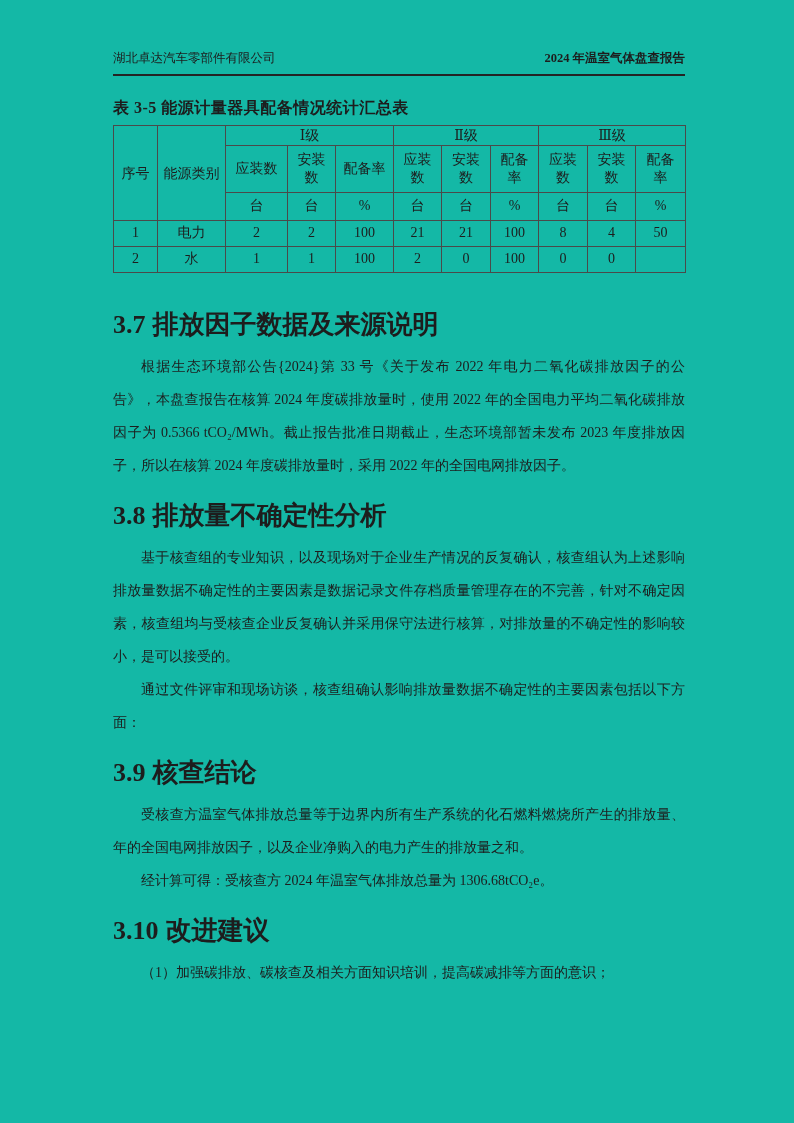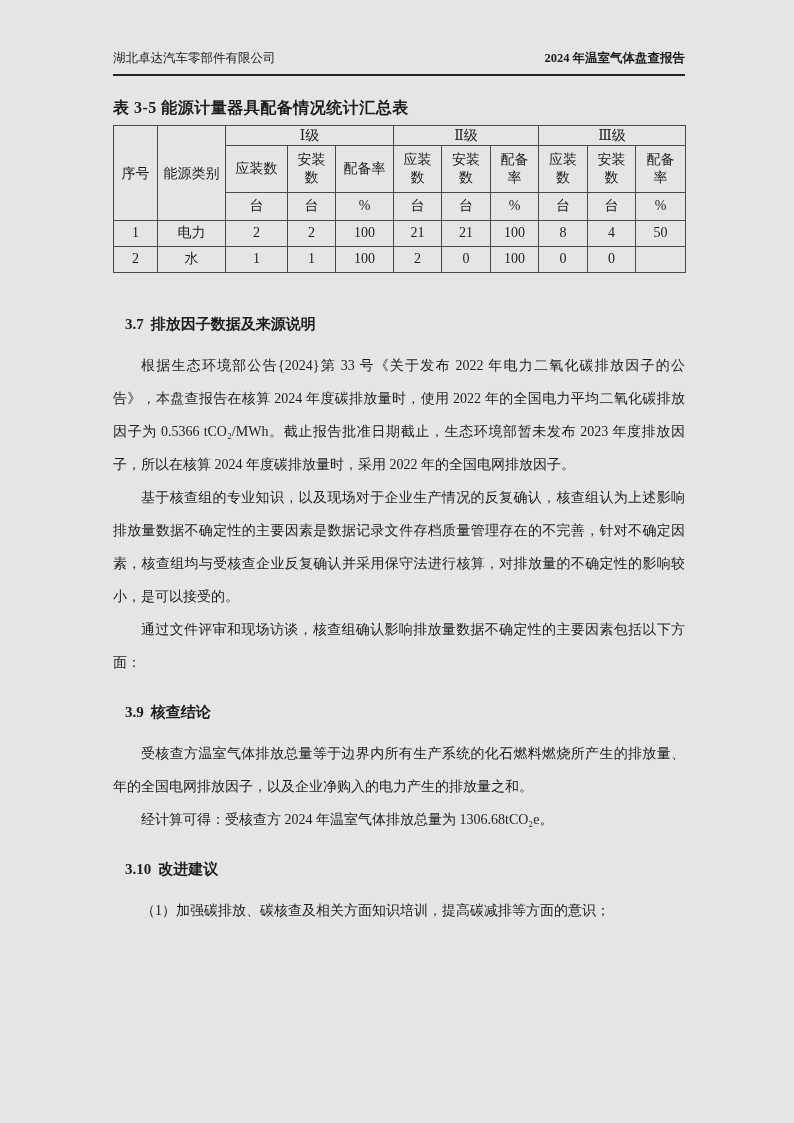--- a/index.html
+++ b/index.html
@@ -1,20 +1,20 @@
 <!DOCTYPE html>
 <html><head>
 <meta charset="utf-8">
 <style>
   html,body { margin:0; padding:0; background:#ffffff; }
   .page {
     position:relative;
     width:794px; height:1123px;
     margin:0 auto;
-    background:#e5e5e5;
+    background:#14b8a6;
     box-sizing:border-box;
     padding:50px 109px 0 113px;
     font-family:"Liberation Serif","DejaVu Serif",serif;
     color:#1d1d1d;
     overflow:hidden;
   }
   
   .doc-header {
     display:flex; justify-content:space-between; align-items:flex-end;
     font-size:12.5px; line-height:17px;
@@ -45,22 +45,22 @@
     line-height:1.3;
     overflow:hidden;
   }
   tr.r1 td { height:17px; line-height:15px; }
   tr.r2 td { height:44px; }
   tr.r3 td { height:25px; }
   tr.datarow td { height:23px; }
   td.wrap2 { white-space:pre-line; }
   
   .sec-h {
-    margin:20px 0 12px 12px;
-    font-size:15px; line-height:26px;
+    margin:20px 0 12px 0;
+    font-size:26px; line-height:26px;
     font-weight:bold;
     font-family:"Liberation Sans","DejaVu Sans",sans-serif;
   }
   .sec-h .num { font-family:"Liberation Serif","DejaVu Serif",serif; margin-right:7px; }
   .sec-first .sec-h { margin-top:38px; }
   .doc-p {
     margin:0;
     font-size:14px;
     line-height:33px;
     text-indent:2em;
@@ -169,20 +169,23 @@
   </table>
 
   <section class="sec-first">
     <h2 class="sec-h">
       <span class="num">3.7</span><span class="ttl">排放因子数据及来源说明</span>
     </h2>
     <p class="doc-p">根据生态环境部公告{2024}第 33 号《关于发布 2022 年电力二氧化碳排放因子的公告》，本盘查报告在核算 2024 年度碳排放量时，使用 2022 年的全国电力平均二氧化碳排放因子为 0.5366 tCO₂/MWh。截止报告批准日期截止，生态环境部暂未发布 2023 年度排放因子，所以在核算 2024 年度碳排放量时，采用 2022 年的全国电网排放因子。</p>
   </section>
 
   <section>
+    <h2 class="sec-h">
+      <span class="num">3.8</span><span class="ttl">排放量不确定性分析</span>
+    </h2>
     <p class="doc-p">基于核查组的专业知识，以及现场对于企业生产情况的反复确认，核查组认为上述影响排放量数据不确定性的主要因素是数据记录文件存档质量管理存在的不完善，针对不确定因素，核查组均与受核查企业反复确认并采用保守法进行核算，对排放量的不确定性的影响较小，是可以接受的。</p>
     <p class="doc-p">通过文件评审和现场访谈，核查组确认影响排放量数据不确定性的主要因素包括以下方面：</p>
   </section>
 
   <section>
     <h2 class="sec-h">
       <span class="num">3.9</span><span class="ttl">核查结论</span>
     </h2>
     <p class="doc-p">受核查方温室气体排放总量等于边界内所有生产系统的化石燃料燃烧所产生的排放量、年的全国电网排放因子，以及企业净购入的电力产生的排放量之和。</p>
     <p class="doc-p">经计算可得：受核查方 2024 年温室气体排放总量为 1306.68tCO₂e。</p>

